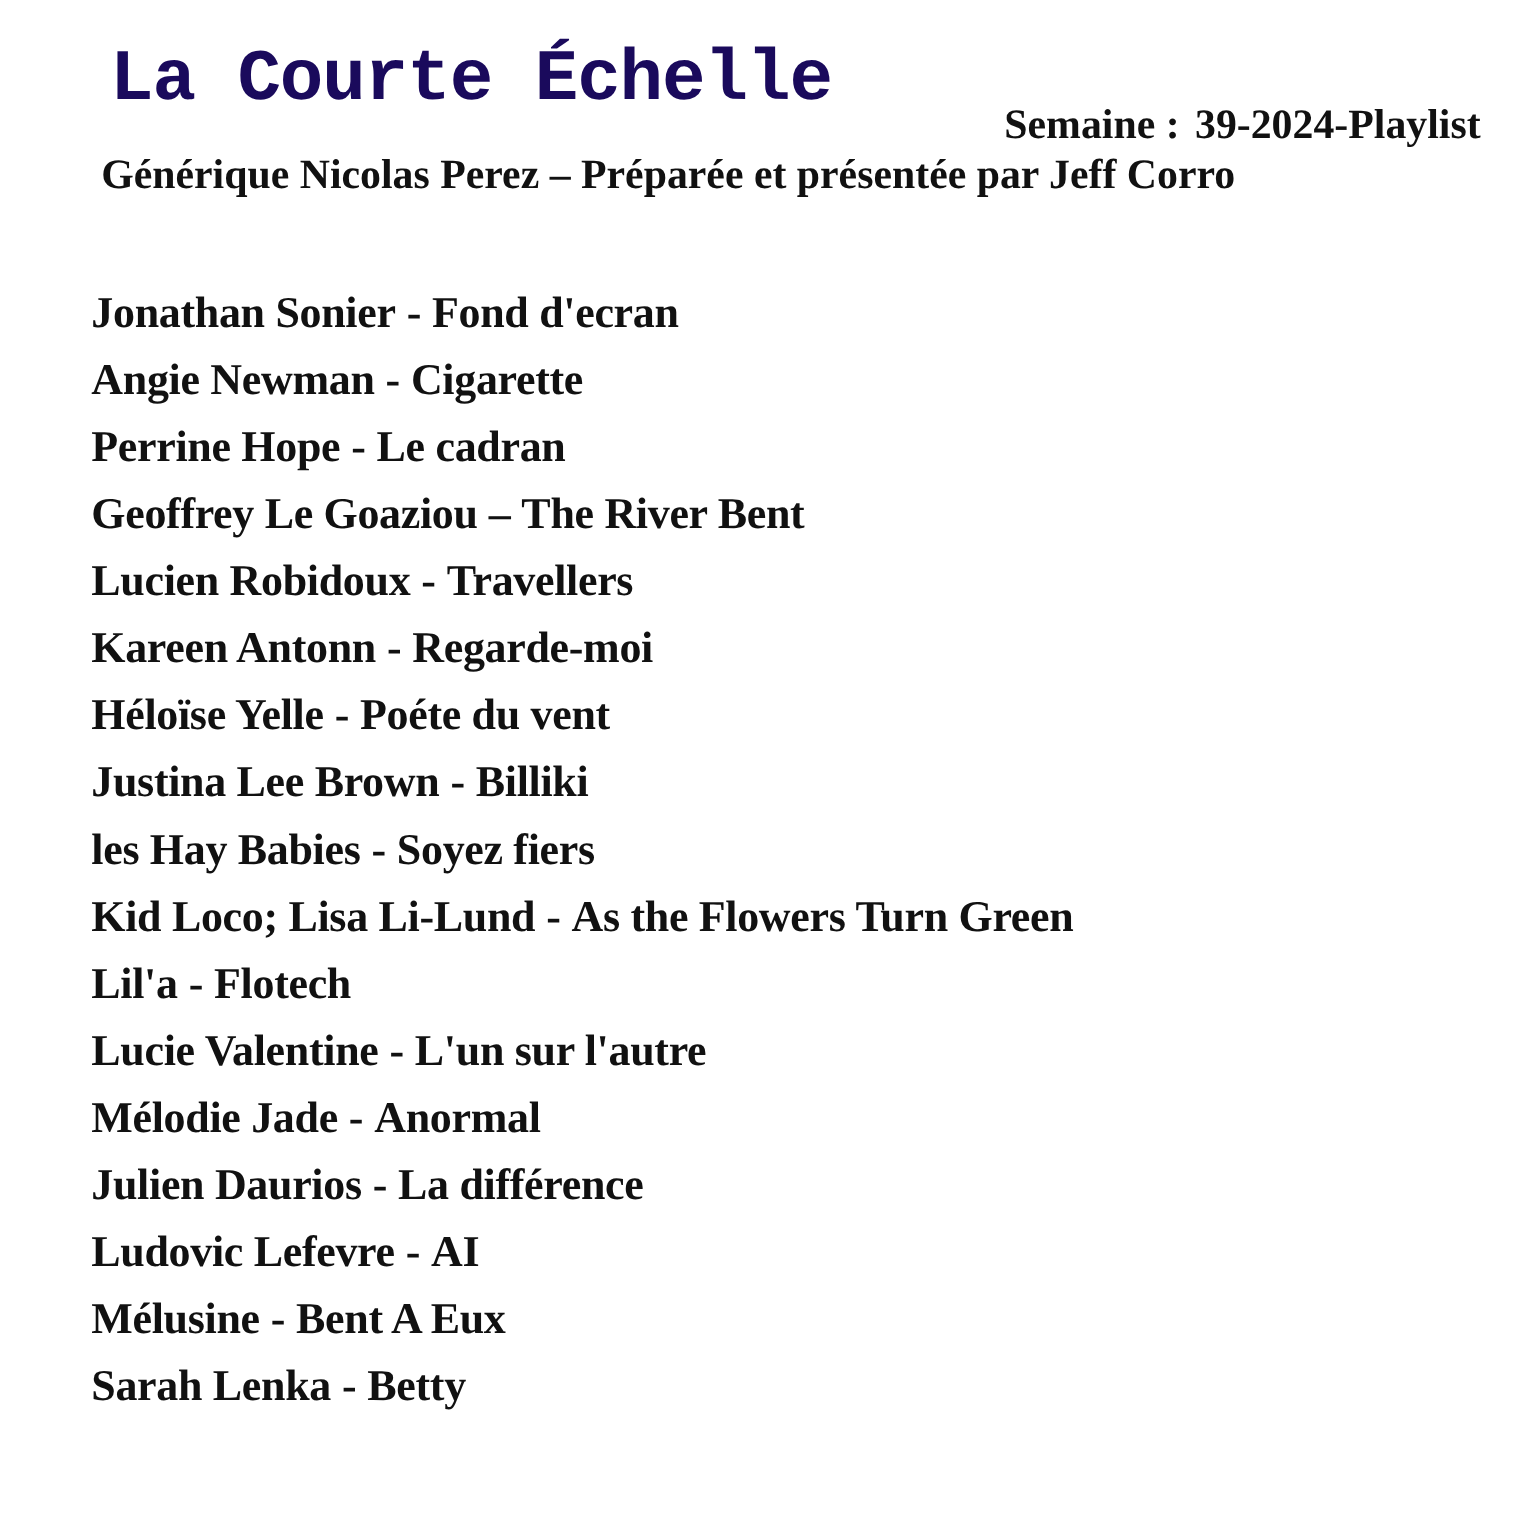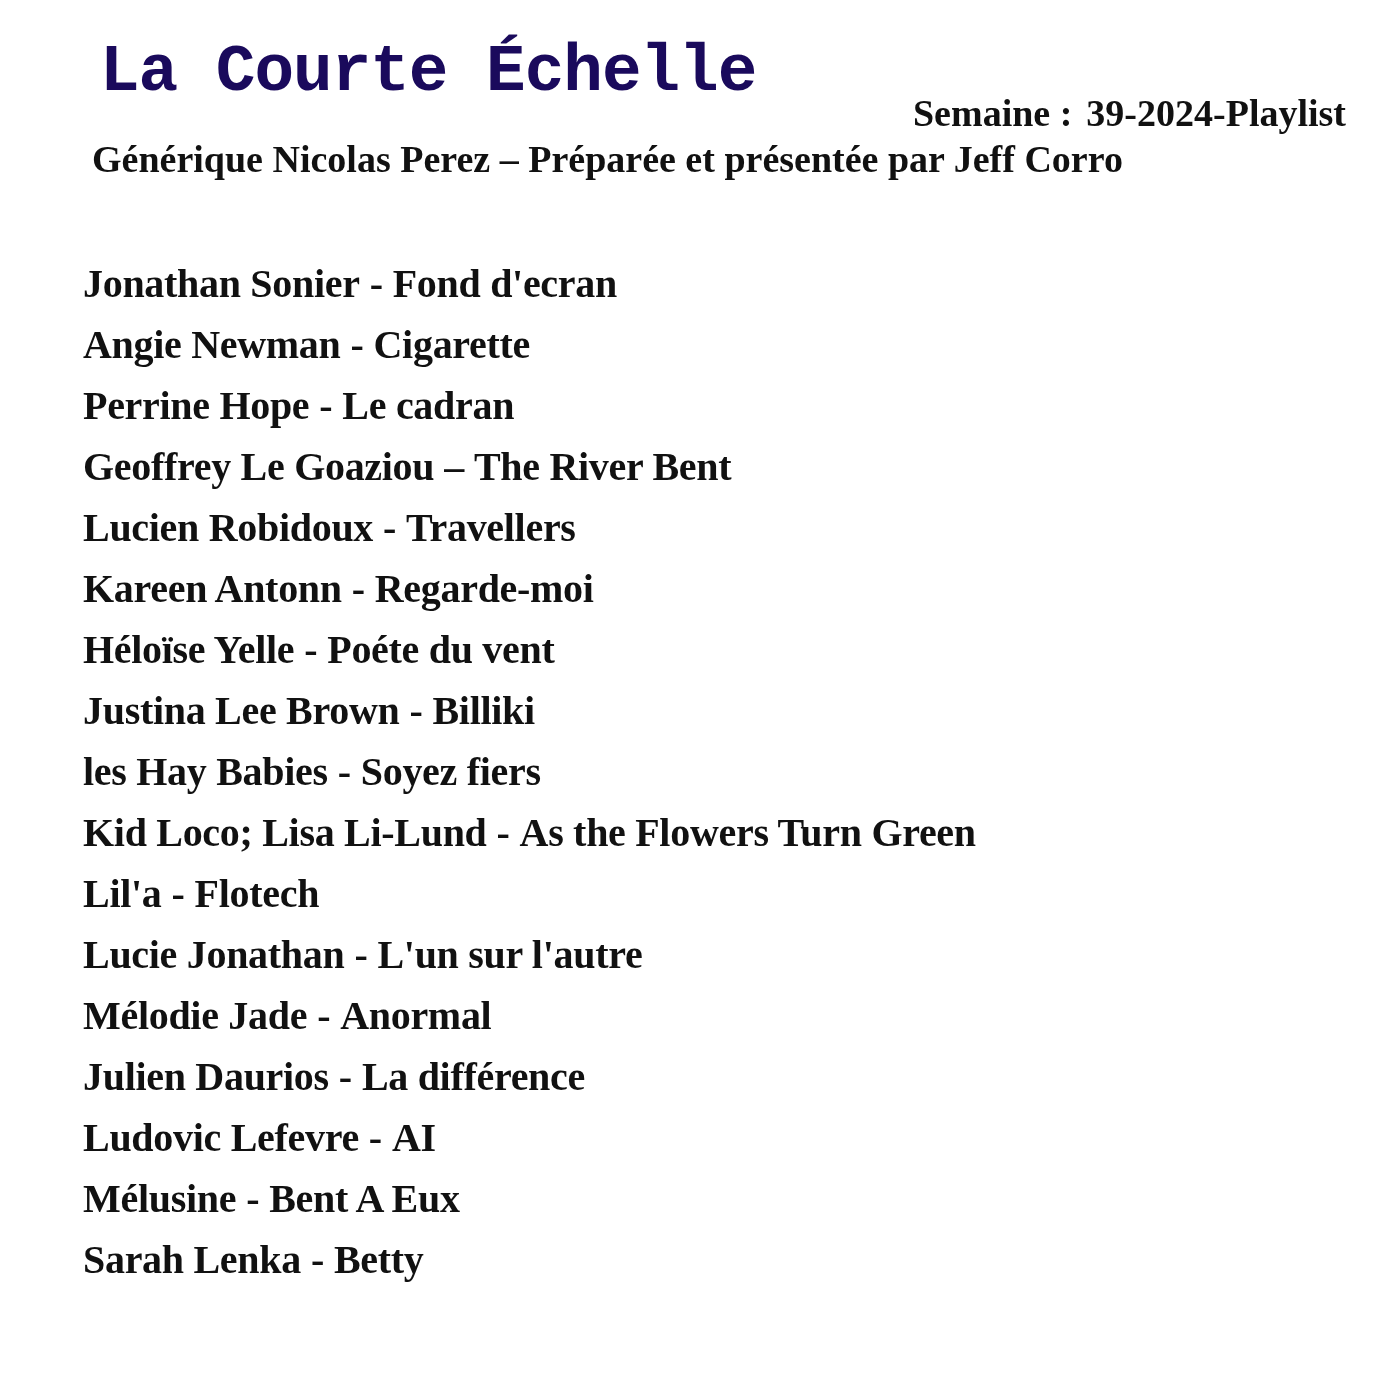--- a/index.html
+++ b/index.html
@@ -84,19 +84,19 @@
   <li class="track"><span>Angie Newman</span><span class="sep">-</span><span>Cigarette</span></li>
   <li class="track"><span>Perrine Hope</span><span class="sep">-</span><span>Le cadran</span></li>
   <li class="track"><span>Geoffrey Le Goaziou</span><span class="sep">–</span><span>The River Bent</span></li>
   <li class="track"><span>Lucien Robidoux</span><span class="sep">-</span><span>Travellers</span></li>
   <li class="track"><span>Kareen Antonn</span><span class="sep">-</span><span>Regarde-moi</span></li>
   <li class="track"><span>Héloïse Yelle</span><span class="sep">-</span><span>Poéte du vent</span></li>
   <li class="track"><span>Justina Lee Brown</span><span class="sep">-</span><span>Billiki</span></li>
   <li class="track"><span>les Hay Babies</span><span class="sep">-</span><span>Soyez fiers</span></li>
   <li class="track"><span>Kid Loco; Lisa Li-Lund</span><span class="sep">-</span><span>As the Flowers Turn Green</span></li>
   <li class="track"><span>Lil'a</span><span class="sep">-</span><span>Flotech</span></li>
-  <li class="track"><span>Lucie Jonathan</span><span class="sep">-</span><span>L'un sur l'autre</span></li>
+  <li class="track"><span>Lucie Valentine</span><span class="sep">-</span><span>L'un sur l'autre</span></li>
   <li class="track"><span>Mélodie Jade</span><span class="sep">-</span><span>Anormal</span></li>
   <li class="track"><span>Julien Daurios</span><span class="sep">-</span><span>La différence</span></li>
   <li class="track"><span>Ludovic Lefevre</span><span class="sep">-</span><span>AI</span></li>
   <li class="track"><span>Mélusine</span><span class="sep">-</span><span>Bent A Eux</span></li>
   <li class="track"><span>Sarah Lenka</span><span class="sep">-</span><span>Betty</span></li>
 </ul>
 
 </body></html>

